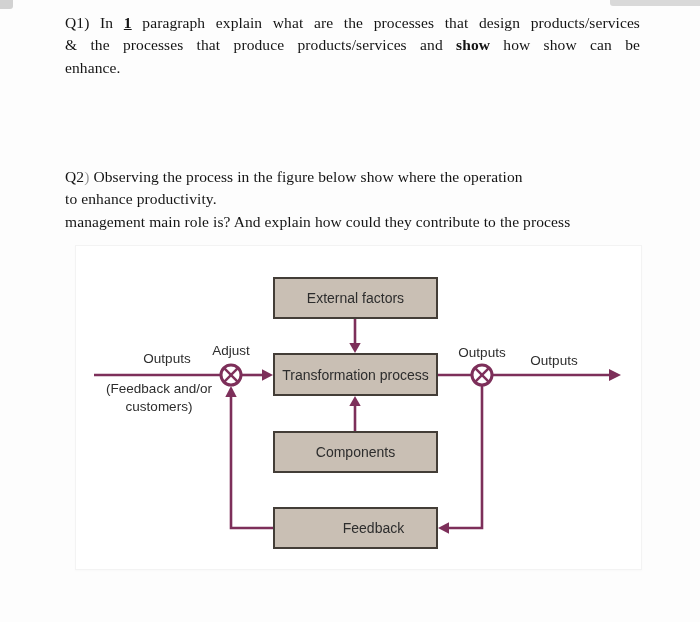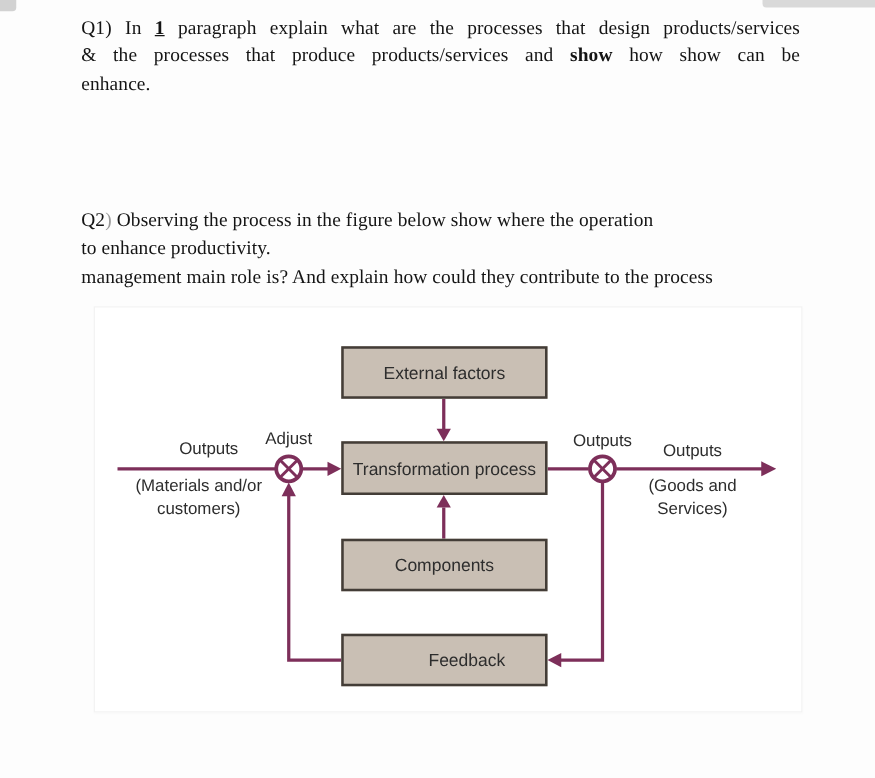--- a/index.html
+++ b/index.html
@@ -141,23 +141,19 @@
     <line class="junction-x" x1="412.8" y1="122.2" x2="399.2" y2="135.8"></line>
   </svg>
 
   <div class="fbox fbox-external">External factors</div>
   <div class="fbox fbox-transformation">Transformation process</div>
   <div class="fbox fbox-components">Components</div>
   <div class="fbox fbox-feedback">Feedback</div>
 
   <div class="flabel lbl-inputs">Outputs</div>
   <div class="flabel lbl-inputs-sub">
-    <div>(Materials and/or</div>
+    <div>(Feedback and/or</div>
     <div>customers)</div>
   </div>
   <div class="flabel lbl-adjust">Adjust</div>
   <div class="flabel lbl-measure">Outputs</div>
   <div class="flabel lbl-outputs">Outputs</div>
-  <div class="flabel lbl-outputs-sub">
-    <div>(Goods and</div>
-    <div>Services)</div>
-  </div>
 </div>
 
 </body></html>

